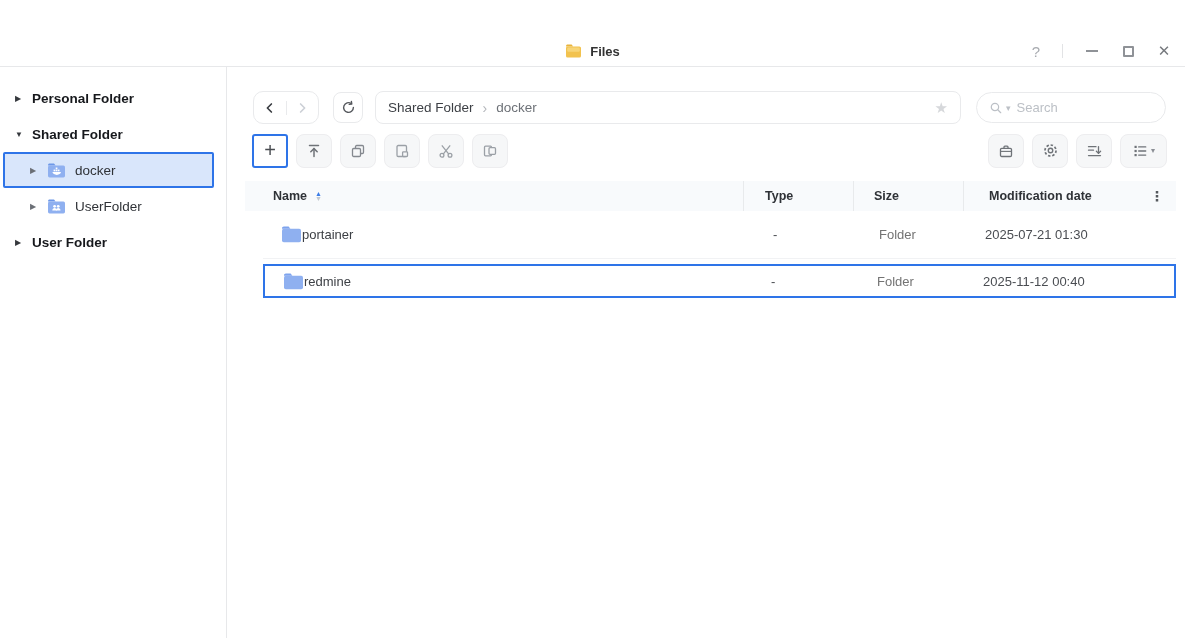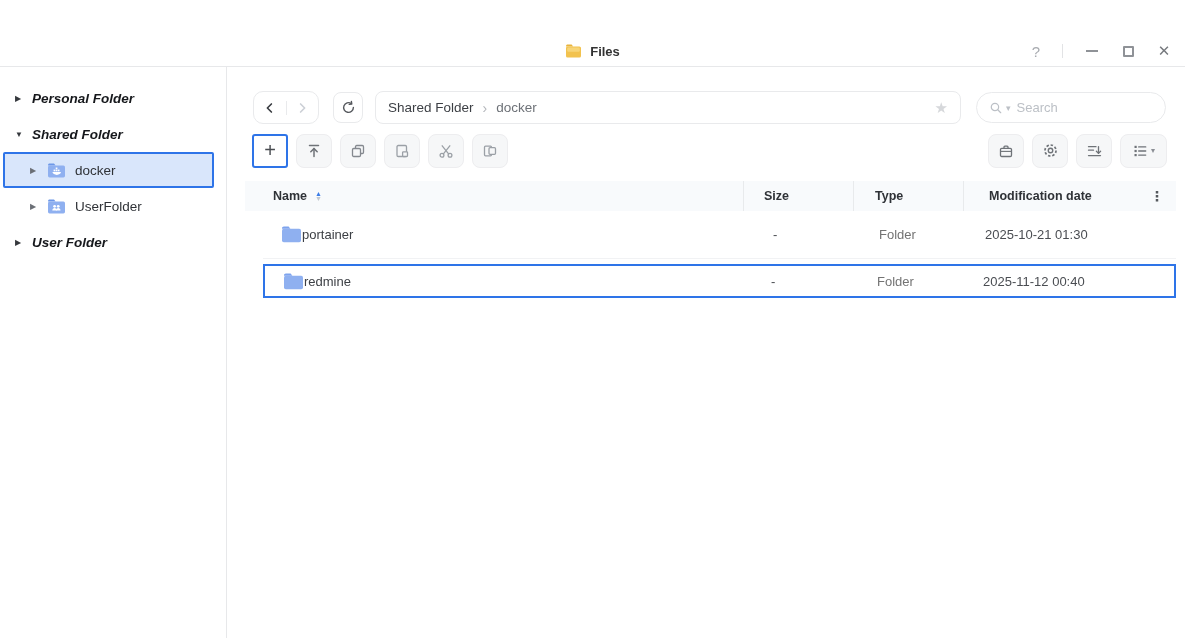--- a/index.html
+++ b/index.html
@@ -18,21 +18,21 @@
   .min-bar { width:12px; height:2px; background:#8f9297; }
   .max-box { width:11px; height:11px; border:2px solid #8f9297; border-radius:1px; }
   .close-btn { color:#76797e; font-size:15px; }
 
   
   .main { flex:1; display:flex; min-height:0; }
   .sidebar { width:227px; flex:0 0 227px; border-right:1px solid #e7e8ea; padding-top:13px; background:#fff; }
   .side-item { height:36px; display:flex; align-items:center; margin:0 12px 0 3px; border:2px solid transparent; border-radius:2px; cursor:pointer; }
   .side-item .arrow { width:17px; font-size:8px; color:#35383d; flex:0 0 17px; text-align:left; }
   .side-item.lvl0 { padding-left:10px; }
-  .side-item.lvl0 .side-label { font-weight:700; color:#16181c; font-size:13.5px;font-style:italic; }
+  .side-item.lvl0 .side-label { font-weight:700; color:#16181c; font-size:13.5px; }
   .side-item.lvl1 { padding-left:25px; }
   .side-item.lvl1 .arrow { color:#6b6f76; }
   .side-item.lvl1 .side-label { color:#2f3237; font-size:13.5px; }
   .side-item.selected { background:#d9e6fb; border-color:#2e74e8; }
   .side-ficon { width:19px; height:15px; margin-right:9px; flex:0 0 19px; }
 
   .content { flex:1; display:flex; flex-direction:column; min-width:0; background:#fff; }
 
   
   .navrow { margin:24px 19px 0 26px; height:33px; display:flex; align-items:center; flex:0 0 auto; }
@@ -270,46 +270,46 @@
       </div>
 
       <div class="table-header">
         <div class="th th-name">
           <span>Name</span>
           <span class="sortstack">
             <span class="sort-asc">▲</span>
             <span class="sort-desc">▼</span>
           </span>
         </div>
+        <div class="th th-type">
+          <span>Type</span>
+        </div>
         <div class="th th-size">
           <span>Size</span>
-        </div>
-        <div class="th th-type">
-          <span>Type</span>
         </div>
         <div class="th th-modified">
           <span>Modification date</span>
         </div>
         <div class="th th-menu">
           <span>⋮</span>
         </div>
       </div>
 
       <div class="rows">
         <div class="row r0">
           <div class="cell name">
             <svg class="row-ficon" viewBox="0 0 21 17">
               <path d="M1 2.4C1 1.4 1.8.6 2.8.6h4.8l1.8 2.2H1z" fill="#7da3ee"></path>
               <rect x="1" y="2.8" width="19" height="13.4" rx="1.8" fill="#8fb0f0"></rect>
             </svg>
             <span>portainer</span>
           </div>
           <div class="cell size">-</div>
           <div class="cell type">Folder</div>
-          <div class="cell modified">2025-10-21 01:30</div>
+          <div class="cell modified">2025-07-21 01:30</div>
           <div class="cell menu"></div>
         </div>
         <div class="row selected">
           <div class="cell name">
             <svg class="row-ficon" viewBox="0 0 21 17">
               <path d="M1 2.4C1 1.4 1.8.6 2.8.6h4.8l1.8 2.2H1z" fill="#7da3ee"></path>
               <rect x="1" y="2.8" width="19" height="13.4" rx="1.8" fill="#8fb0f0"></rect>
             </svg>
             <span>redmine</span>
           </div>

